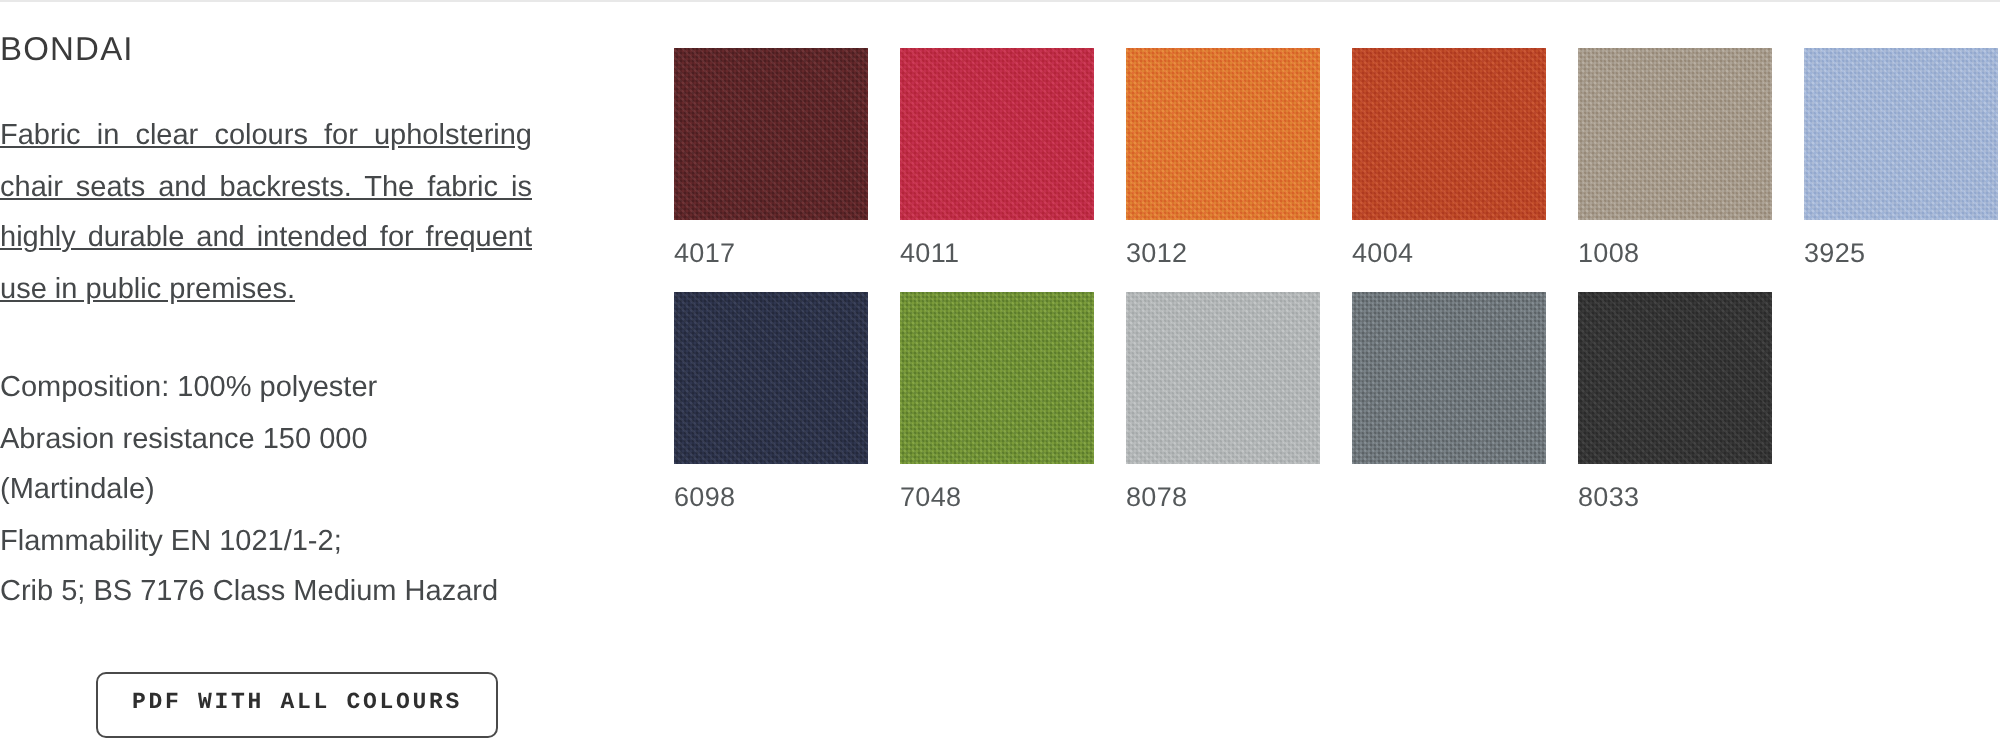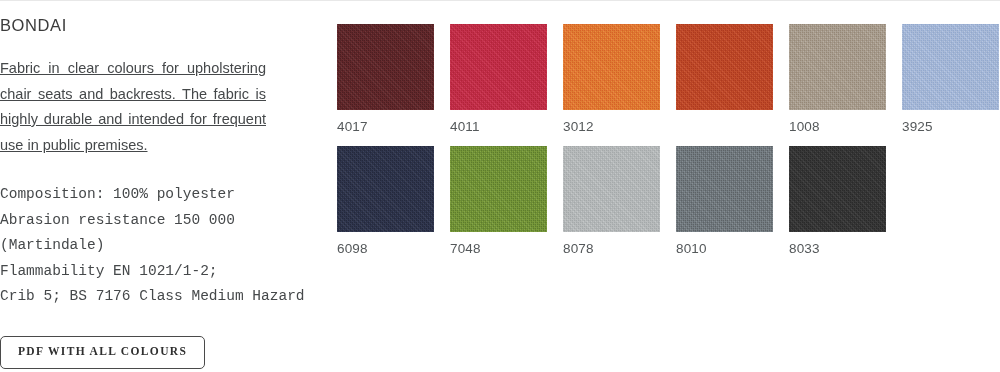--- a/index.html
+++ b/index.html
@@ -57,21 +57,20 @@
     color: #45484a;
     text-align: justify;
     text-justify: inter-word;
     margin-top: 20px;
     text-decoration: underline;
   }
 
   #spec-block {
     margin-top: 24px;
     width: 280px;
-    font-family: Liberation Mono, monospace;
   }
   .spec-line {
     font-size: 14.5px;
     line-height: 25.5px;
     color: #45484a;
     white-space: nowrap;
   }
 
   #pdf-button {
     margin-top: 26px;
@@ -81,23 +80,24 @@
     height: 33px;
     padding: 0 17px;
     border: 1px solid #4a4a4a;
     border-radius: 5px;
     background: #ffffff;
     color: #2f2f2f;
     font-size: 11.5px;
     font-weight: bold;
     letter-spacing: 1.35px;
     cursor: pointer;
-    font-family: Liberation Serif, serif;
+    font-family: Liberation Mono, monospace;
     line-height: 1;
     white-space: nowrap;
+    margin-left: 48px;
   }
 
   
   #swatch-grid {
     position: absolute;
     left: 337px;
     top: 24px;
     width: 663px;
     display: grid;
     grid-template-columns: repeat(6, 97px);
@@ -184,20 +184,21 @@
       <div class="swatch-label">4011</div>
     </div>
 
     <div class="swatch-cell">
       <div class="swatch-chip" style="background-color: rgb(228, 118, 47);"></div>
       <div class="swatch-label">3012</div>
     </div>
 
     <div class="swatch-cell">
       <div class="swatch-chip" style="background-color: rgb(191, 69, 37);"></div>
+      <div class="swatch-label">4004</div>
     </div>
 
 
     <div class="swatch-cell">
       <div class="swatch-chip" style="background-color: rgb(168, 156, 140);"></div>
       <div class="swatch-label">1008</div>
     </div>
 
     <div class="swatch-cell">
       <div class="swatch-chip" style="background-color: rgb(165, 185, 219);"></div>
@@ -214,21 +215,20 @@
       <div class="swatch-label">7048</div>
     </div>
 
     <div class="swatch-cell">
       <div class="swatch-chip" style="background-color: rgb(182, 186, 187);"></div>
       <div class="swatch-label">8078</div>
     </div>
 
     <div class="swatch-cell">
       <div class="swatch-chip" style="background-color: rgb(110, 118, 123);"></div>
-      <div class="swatch-label">8010</div>
     </div>
 
     <div class="swatch-cell">
       <div class="swatch-chip" style="background-color: rgb(51, 51, 51);"></div>
       <div class="swatch-label">8033</div>
     </div>
 
   </div>
 
 </div>

